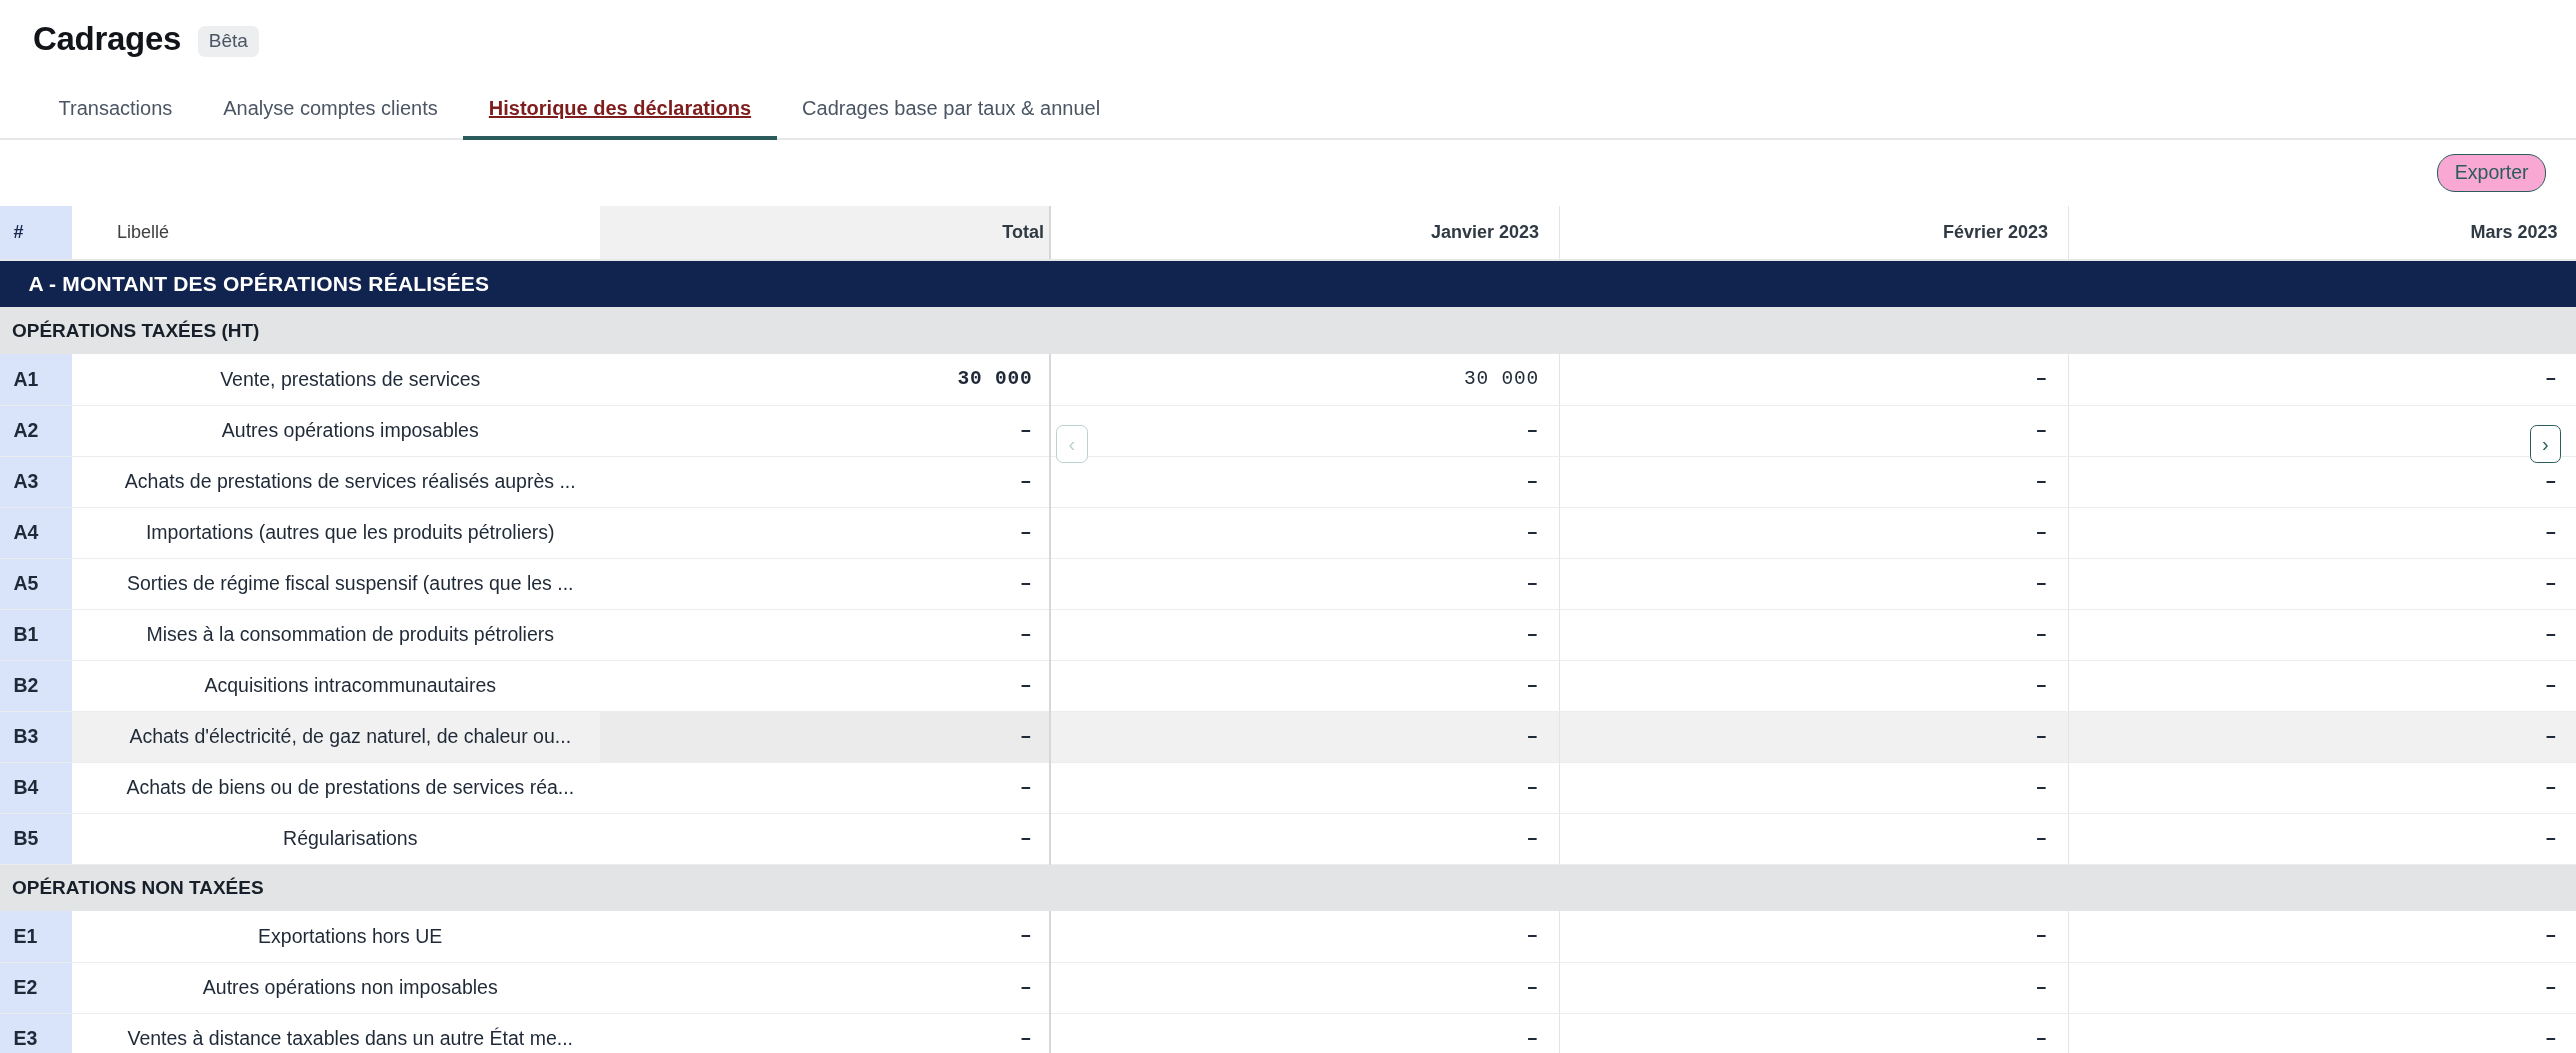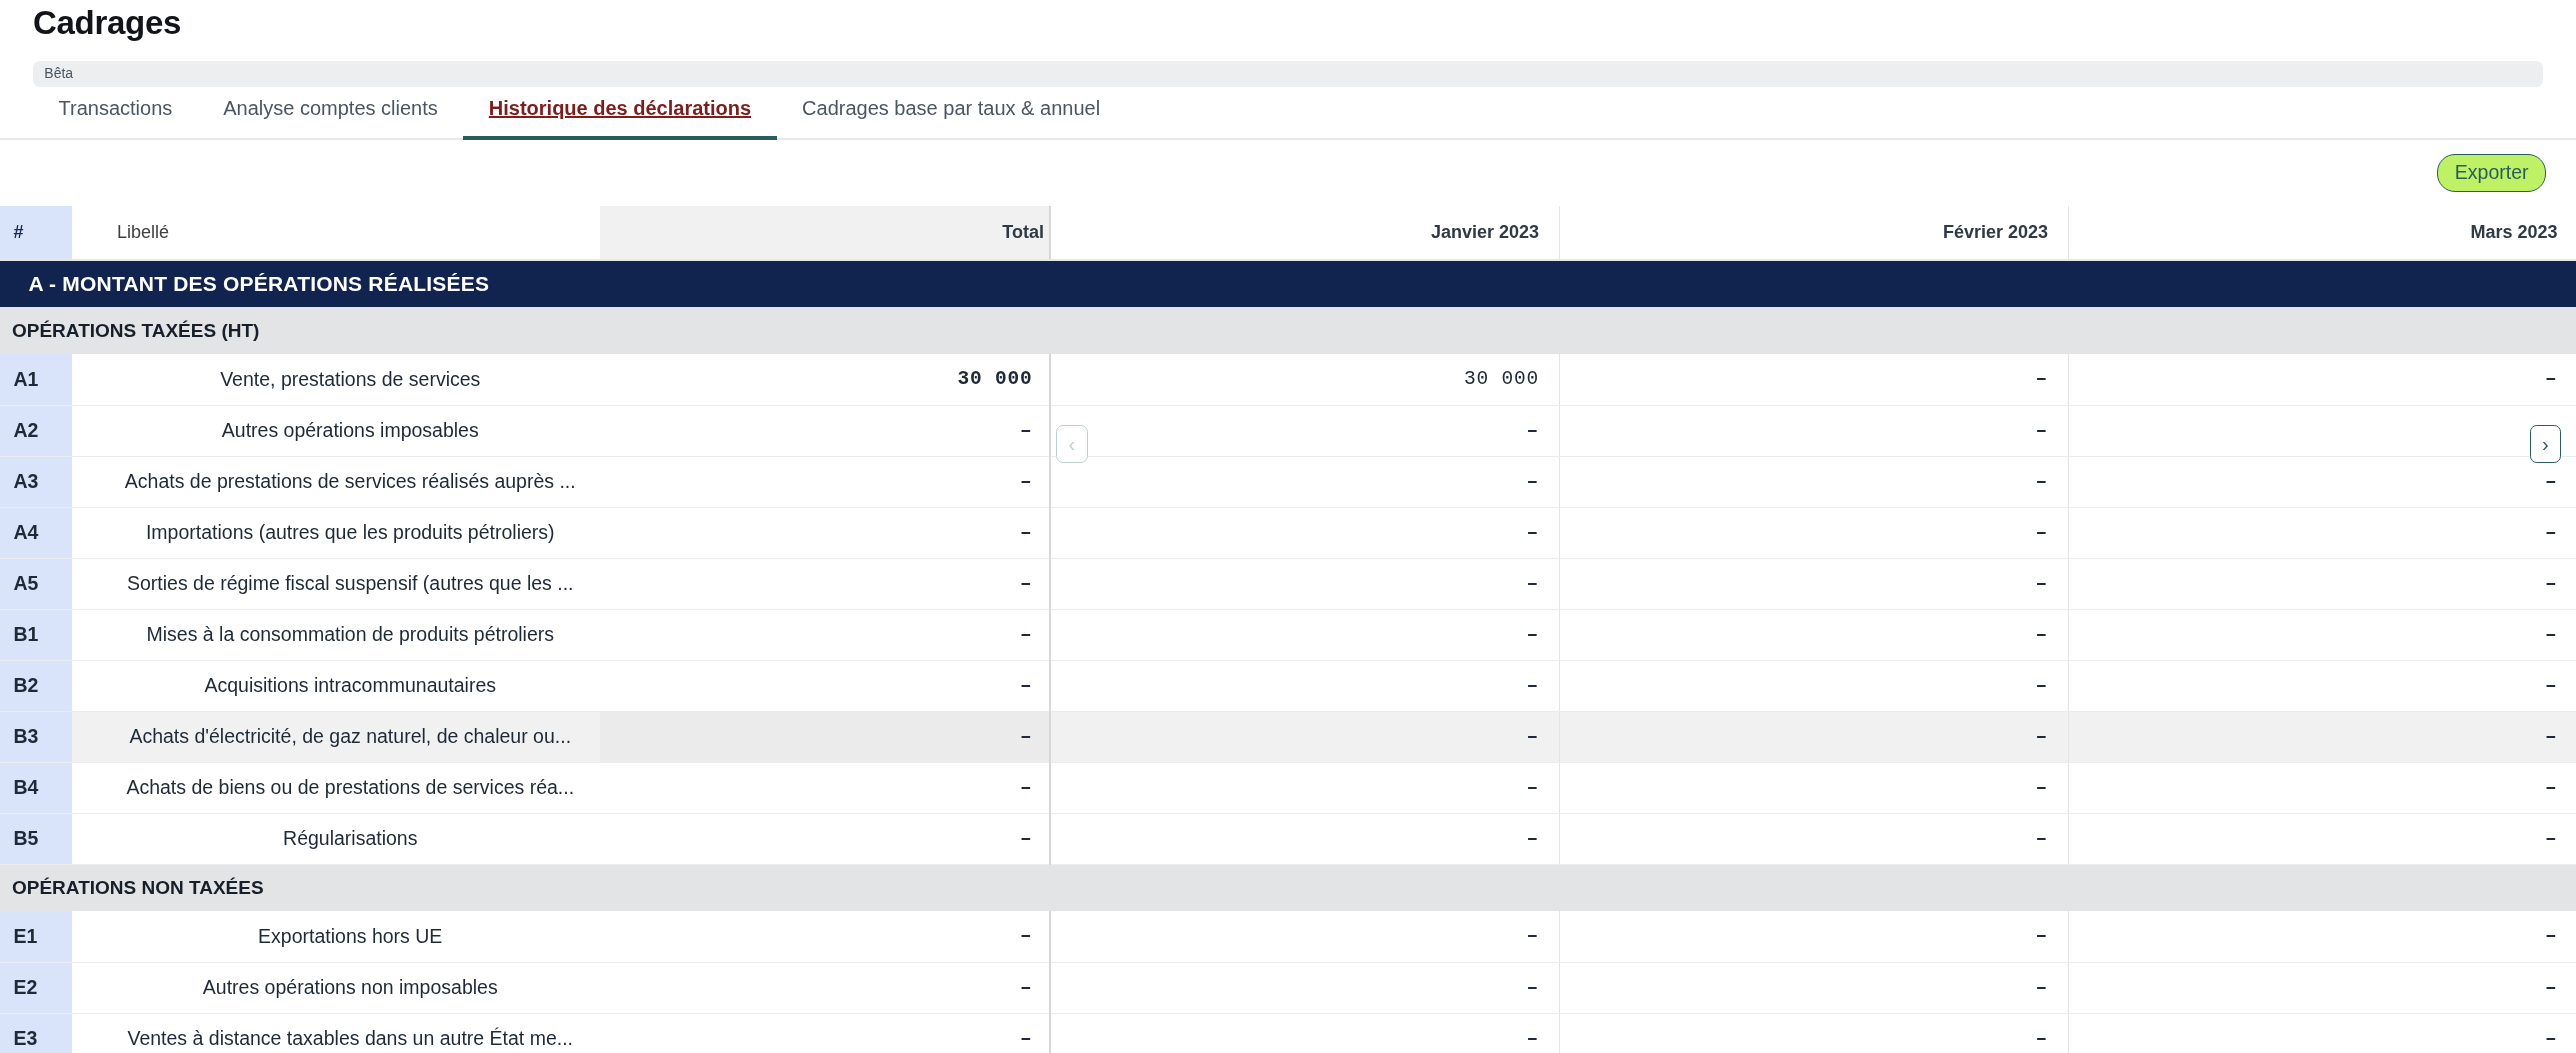--- a/index.html
+++ b/index.html
@@ -9,36 +9,36 @@
     height: 1053px;
     overflow: hidden;
     background: #ffffff;
     font-family: "Liberation Sans", sans-serif;
     -webkit-font-smoothing: antialiased;
   }
 
   
   .app-header {
     height: 78px;
-    padding: 4px 33px;
+    padding: 12px 33px;
     display: flex;
+    align-items: center;
     gap: 16.5px;
-    flex-direction: column;
   }
   .app-title {
     font-size: 33px;
     font-weight: 700;
     color: #111418;
     letter-spacing: -0.3px;
   }
   .beta-badge {
     display: inline-block;
     background: #eceef0;
     color: #4b5563;
-    font-size: 14px;
+    font-size: 19px;
     padding: 5.3px 11.3px 6.8px;
     border-radius: 6.8px;
     line-height: 1;
     position: relative;
     top: 2.3px;
   }
 
   
   .tabbar {
     height: 62px;
@@ -78,21 +78,21 @@
   .toolbar {
     height: 66px;
     display: flex;
     align-items: center;
     justify-content: flex-end;
     padding: 0 30px;
   }
   .export-btn {
     border: 1.5px solid #2b5c5c;
     color: #2b5c5c;
-    background: #bef264;
+    background: #f9a8d4;
     font-size: 19.5px;
     font-family: "Liberation Sans", sans-serif;
     padding: 7.5px 16.5px 9px;
     border-radius: 18px;
     cursor: pointer;
     line-height: 1;
   }
 
   
   .table-wrap {

